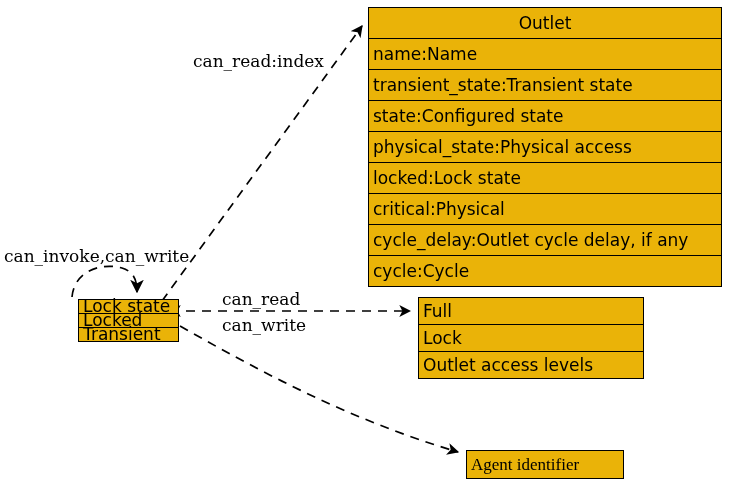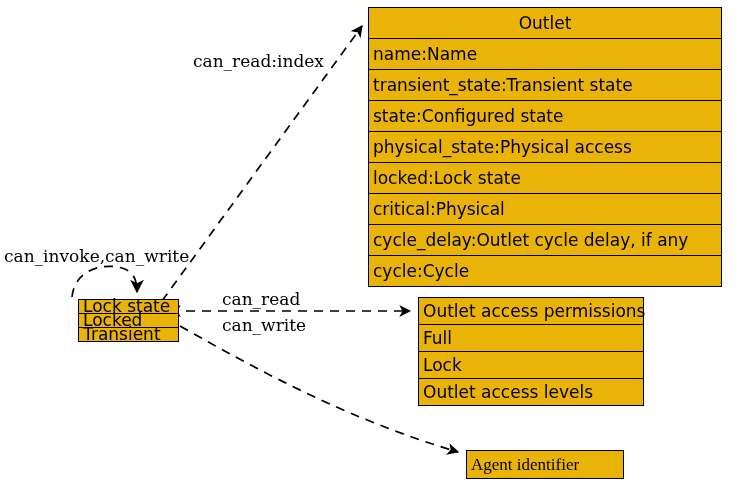--- a/index.html
+++ b/index.html
@@ -173,21 +173,20 @@
     <div class="row left">cycle:Cycle</div>
   </div>
 
   <div class="entity" id="entity-lock-state">
     <div class="row title left">Lock state</div>
     <div class="row left">Locked</div>
     <div class="row left">Transient</div>
   </div>
 
   <div class="entity" id="entity-permissions">
-    <div class="row title left">Outlet access permissions</div>
     <div class="row left">Full</div>
     <div class="row left">Lock</div>
     <div class="row left">Outlet access levels</div>
   </div>
 
   <div class="entity" id="entity-agent">
     <div class="row title left">Agent identifier</div>
   </div>
 
 </div>

